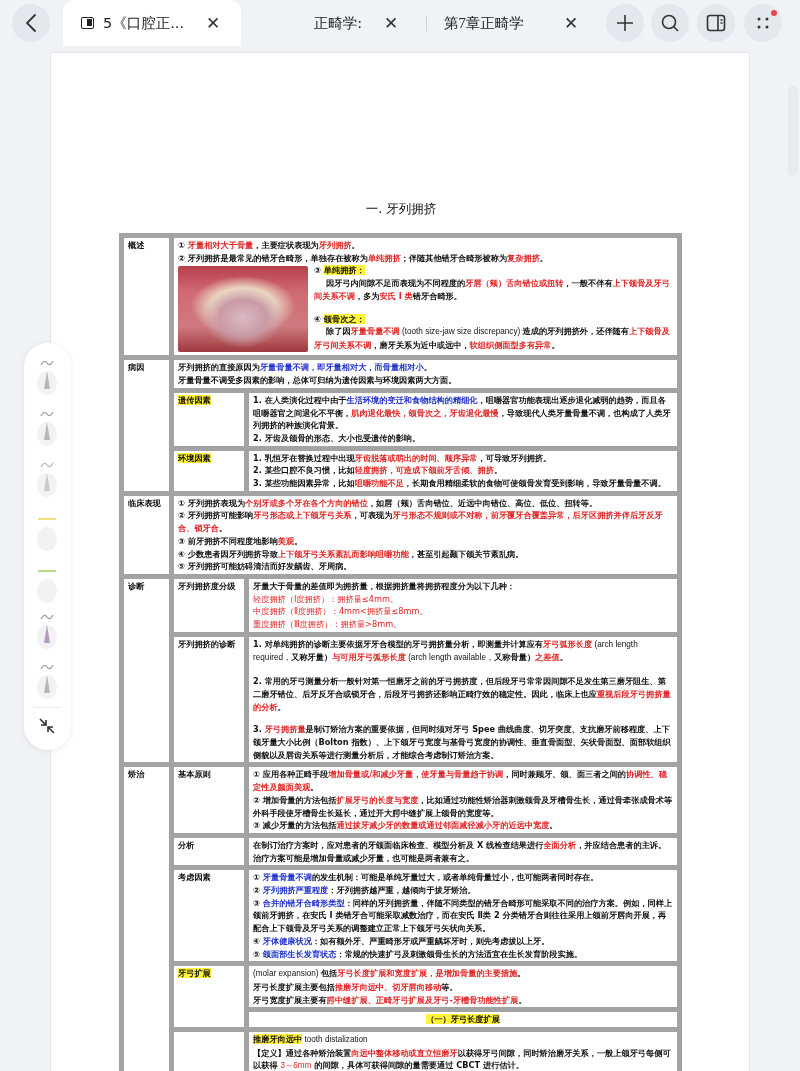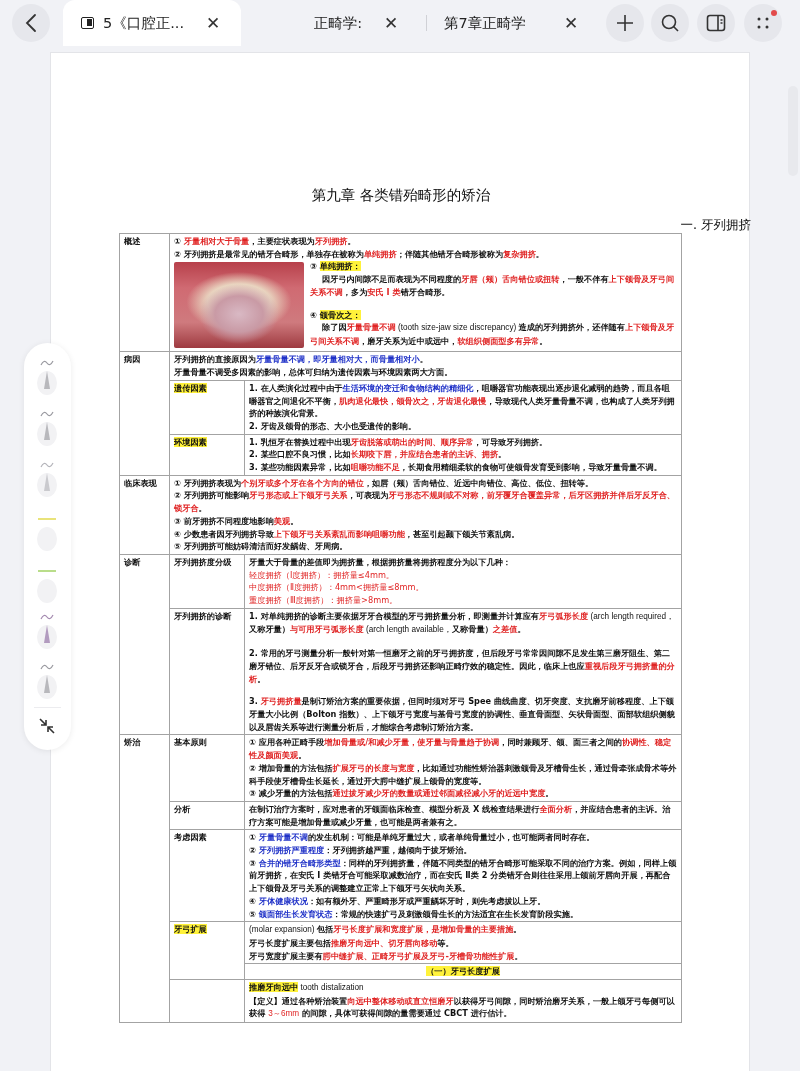--- a/index.html
+++ b/index.html
@@ -9,39 +9,39 @@
     .topbar { position: absolute; left: 0; top: 0; width: 680px; height: 46px; background: #f1f2f6; display: flex; align-items: center; }
     .circle-btn { width: 38px; height: 38px; border-radius: 50%; background: #e6e7ec; display: flex; align-items: center; justify-content: center; color: #333; font-size: 20px; position: absolute; top: 4px; cursor: pointer; }
     .back-btn { left: 12px; }
     .back-btn svg { width: 14px; height: 20px; }
     .tab { position: absolute; top: 0; height: 46px; display: flex; align-items: center; font-size: 14.5px; color: #222; cursor: pointer; }
     .tab.active { background: #ffffff; border-radius: 12px 12px 0 0; left: 63px; width: 178px; padding-left: 18px; }
     .tab-icon { width: 13px; height: 12px; border: 1.6px solid #222; border-radius: 2px; margin-right: 9px; position: relative; }
     .tab-icon::before { content: ""; position: absolute; right: 1px; top: 1px; width: 5px; height: 7px; background: #222; }
     .tab-close { position: absolute; font-size: 17px; color: #333; font-weight: 300; }
     .tab2 { left: 268px; width: 140px; justify-content: center; }
-    .tab3 { left: 444px; width: 140px; }
+    .tab3 { left: 444px; width: 140px; font-family: Liberation Serif, serif; }
     .tab-sep { position: absolute; left: 426px; top: 15px; width: 1px; height: 16px; background: #d0d1d6; }
     .add-btn { left: 606px; }
     .search-btn { left: 651px; }
     .split-btn { left: 697px; }
     .more-btn { left: 744px; }
     .notif-dot { position: absolute; top: 6px; right: 5px; width: 6px; height: 6px; border-radius: 50%; background: #e24a4a; }
 
     
     .viewer { position: absolute; left: 0; top: 46px; width: 800px; height: 1025px; background: #f1f2f6; }
     .page { position: absolute; left: 50px; top: 6px; width: 700px; height: 1030px; background: #ffffff; border-left: 1px solid #e3e4e8; border-top: 1px solid #e3e4e8; border-right: 1px solid #e3e4e8; }
     .scroll-handle { position: absolute; right: 2px; top: 40px; width: 10px; height: 90px; border-radius: 5px; background: #e8e9ed; }
 
     
     .doc-title { position: absolute; left: 0; width: 700px; top: 133px; text-align: center; font-family: "DejaVu Serif", "Liberation Serif", serif; font-size: 14.5px; color: #111; }
-    .doc-subtitle { position: absolute; left: 0; width: 700px; top: 164px; text-align: right; font-family: "DejaVu Serif", "Liberation Serif", serif; font-size: 12.5px; color: #111; }
+    .doc-subtitle { position: absolute; left: 0; width: 700px; top: 148px; text-align: center; font-family: "DejaVu Serif", "Liberation Serif", serif; font-size: 12.5px; color: #111; }
 
     table.notes { position: absolute; left: 68px; top: 180px; width: 563px; border-collapse: collapse; font-size: 8.2px; line-height: 12.7px; color: #111; font-weight: bold; }
-    table.notes td { border: 1px solid #a3a3a3; vertical-align: top; padding: 1px 4px; }
+    table.notes td { border: 5px solid #a3a3a3; vertical-align: top; padding: 1px 4px; }
     td.c1 { width: 50px; }
     td.c2 { width: 75px; }
     .red { color: #e02424; }
     .blue { color: #2032c8; }
     .hl { background: #fff23a; }
     .eng { font-weight: normal; font-family: "Liberation Sans", sans-serif; }
     .gap { height: 10px; }
     .photo-row { display: flex; }
     .photo { width: 130px; height: 86px; margin: 2px 6px 2px 0; flex: none; border-radius: 2px;
       background:
@@ -110,21 +110,20 @@
         <circle cx="12" cy="4" r="1.5" fill="#333"></circle>
         <circle cx="4" cy="12" r="1.5" fill="#333"></circle>
         <circle cx="12" cy="12" r="1.5" fill="#333"></circle>
       </svg>
     <span class="notif-dot"></span>
   </div>
 </div>
 
 <div class="viewer">
   <div class="page">
-    <div class="doc-title">第九章  各类错殆畸形的矫治</div>
     <div class="doc-subtitle">一. 牙列拥挤</div>
 
     <table class="notes">
 
       <tbody>
           <tr>
         <td class="c1">概述</td>
         <td colspan="2">
           <div><span>①</span> <span class="red">牙量相对大于骨量</span><span>，主要症状表现为</span><span class="red">牙列拥挤</span><span>。</span></div>
           <div><span>②</span> <span>牙列拥挤是最常见的错牙合畸形，单独存在被称为</span><span class="red">单纯拥挤</span><span>；伴随其他错牙合畸形被称为</span><span class="red">复杂拥挤</span><span>。</span></div>
@@ -152,21 +151,21 @@
         <td class="c2"><span class="hl">遗传因素</span></td>
         <td>
           <div><span>1. 在人类演化过程中由于</span><span class="blue">生活环境的变迁和食物结构的精细化</span><span>，咀嚼器官功能表现出逐步退化减弱的趋势，而且各咀嚼器官之间退化不平衡，</span><span class="red">肌肉退化最快，颌骨次之，牙齿退化最慢</span><span>，导致现代人类牙量骨量不调，也构成了人类牙列拥挤的种族演化背景。</span></div>
           <div>2. 牙齿及颌骨的形态、大小也受遗传的影响。</div>
         </td>
       </tr>
       <tr>
         <td class="c2"><span class="hl">环境因素</span></td>
         <td>
           <div><span>1. 乳恒牙在替换过程中出现</span><span class="red">牙齿脱落或萌出的时间、顺序异常</span><span>，可导致牙列拥挤。</span></div>
-          <div><span>2. 某些口腔不良习惯，比如</span><span class="red">长期咬下唇，并应结合患者的主诉、拥挤</span><span>。</span></div>
+          <div><span>2. 某些口腔不良习惯，比如</span><span class="red">轻度拥挤，可造成下颌前牙舌倾、拥挤</span><span>。</span></div>
           <div><span>3. 某些功能因素异常，比如</span><span class="red">咀嚼功能不足</span><span>，长期食用精细柔软的食物可使颌骨发育受到影响，导致牙量骨量不调。</span></div>
         </td>
       </tr>
 
       <tr>
         <td class="c1">临床表现</td>
         <td colspan="2">
           <div><span>① 牙列拥挤表现为</span><span class="red">个别牙或多个牙在各个方向的错位</span><span>，如唇（颊）舌向错位、近远中向错位、高位、低位、扭转等。</span></div>
           <div><span>② 牙列拥挤可能影响</span><span class="red">牙弓形态或上下颌牙弓关系</span><span>，可表现为</span><span class="red">牙弓形态不规则或不对称，前牙覆牙合覆盖异常，后牙区拥挤并伴后牙反牙合、锁牙合</span><span>。</span></div>
           <div><span>③ 前牙拥挤不同程度地影响</span><span class="red">美观</span><span>。</span></div>

